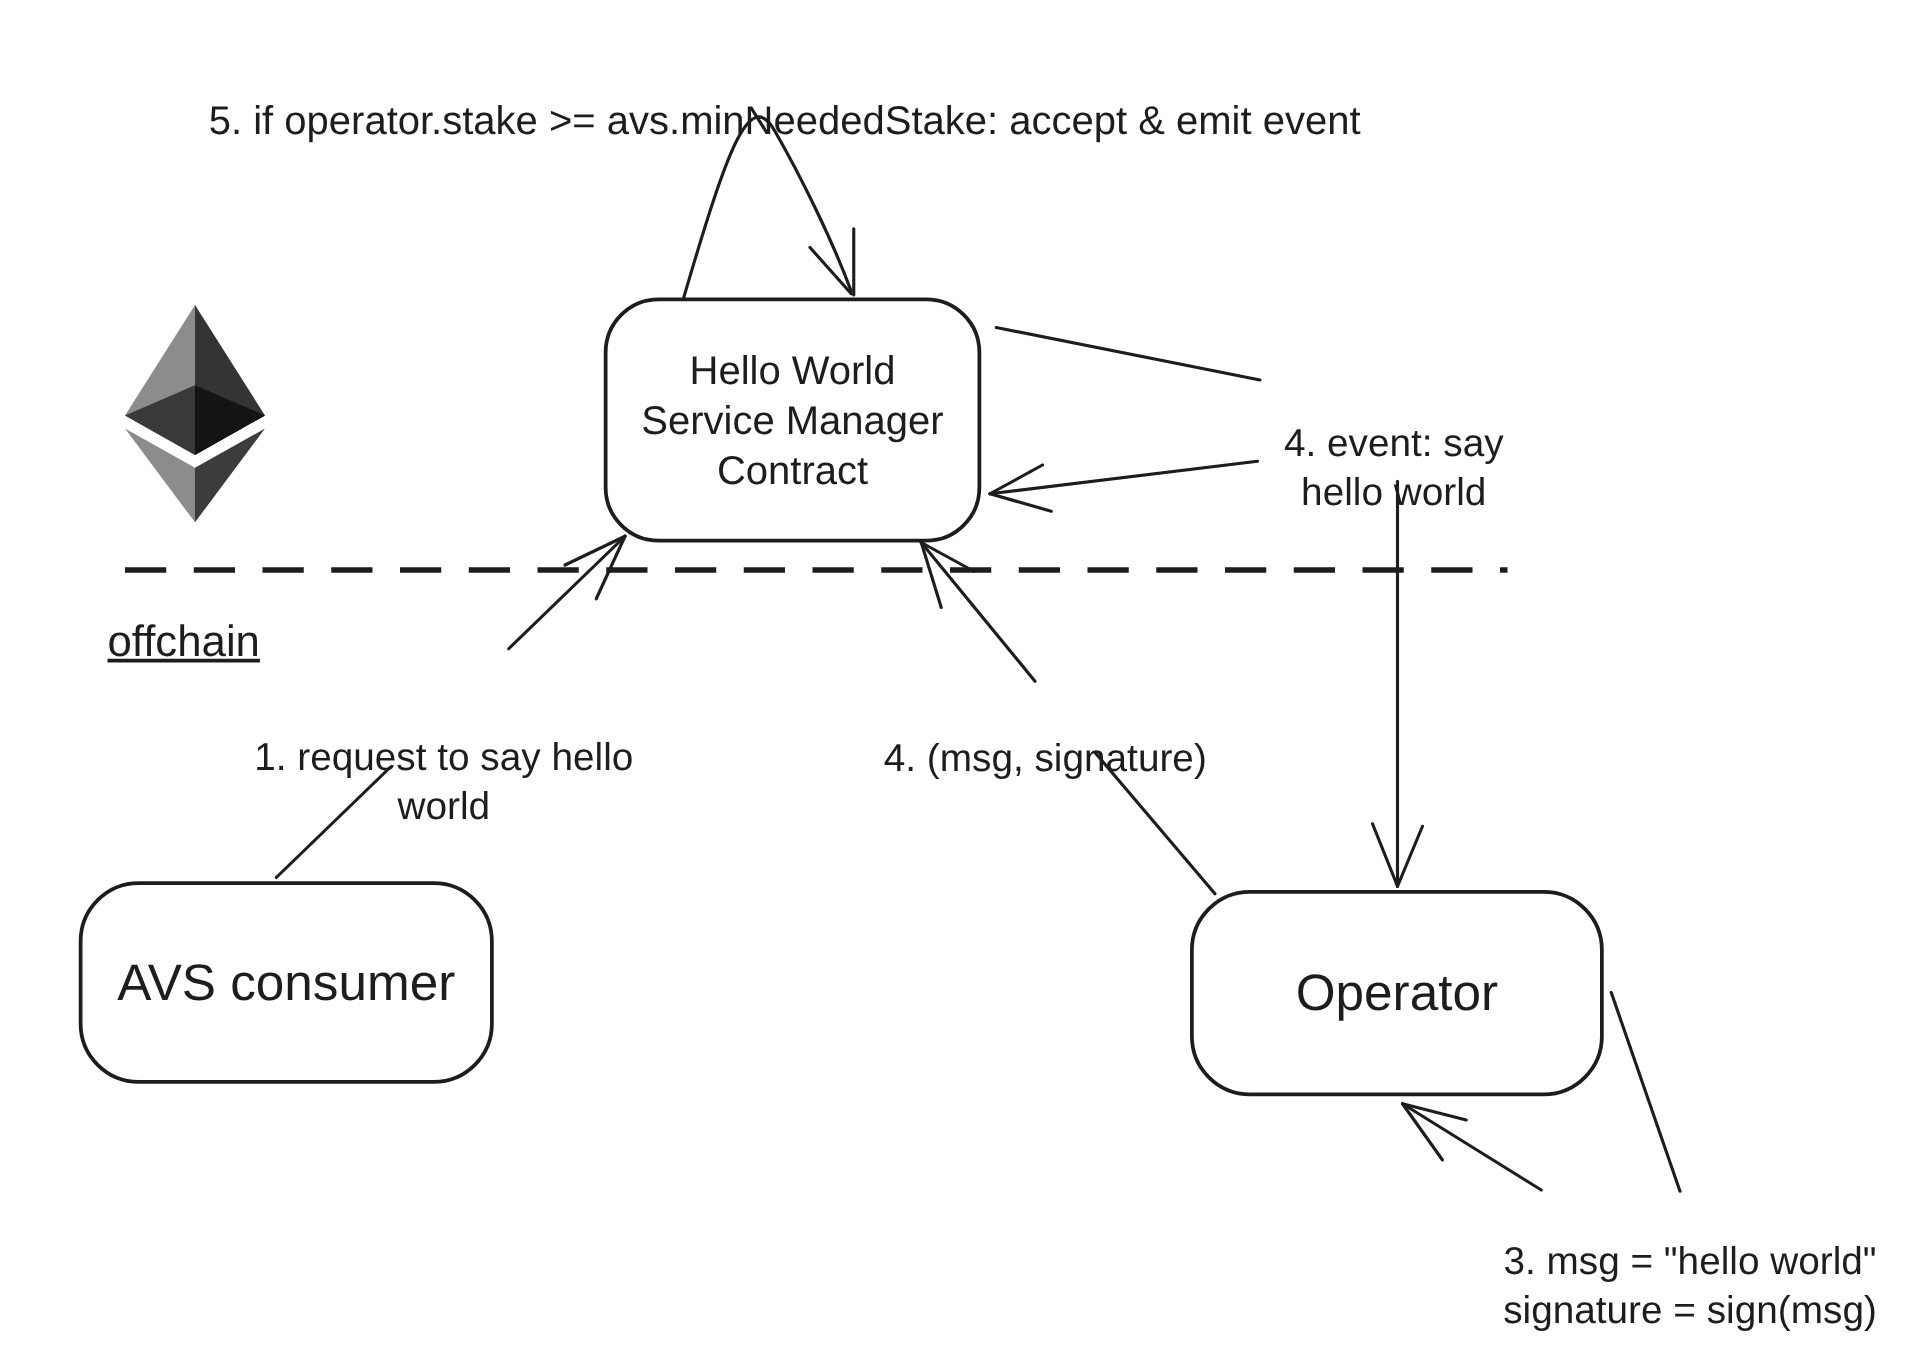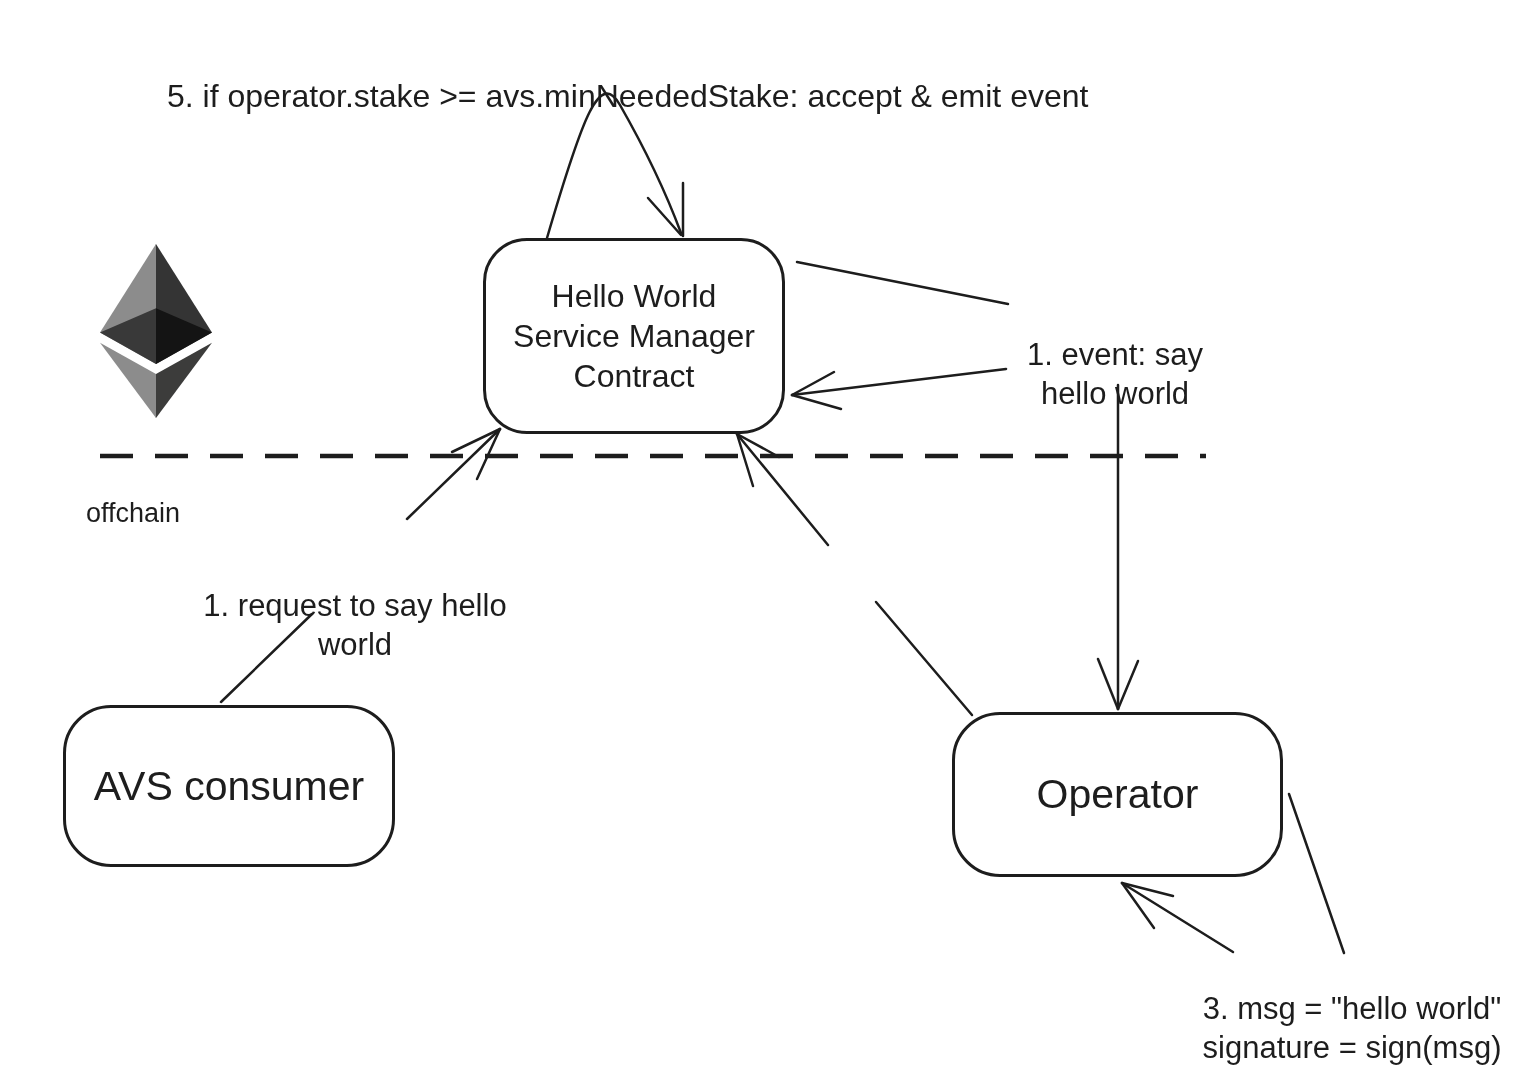--- a/index.html
+++ b/index.html
@@ -39,21 +39,21 @@
   }
 
   .note {
     position: absolute;
     font-size: 31px; line-height: 39px;
     white-space: pre-line;
     margin-top: 28px;
   }
   .center { text-align: center; }
   .lbl-step5  { left: 167px; top: 49px;  font-size: 32px; white-space: nowrap; }
-  .lbl-offchain { left: 86px; top: 466px; font-size: 27px; }
+  .lbl-offchain { left: 86px; top: 466px; font-size: 35px; text-decoration: underline; }
   .lbl-step1  { left: 180px; top: 558px; width: 350px; }
   .lbl-step2  { left: 1010px; top: 307px; width: 210px; }
   .lbl-step4  { left: 707px; top: 559px; width: 320px; }
   .lbl-step3  { left: 1178px; top: 961px; width: 348px; }
 
   svg .stroke-set {
     fill: none;
     stroke-width: 2.5;
     stroke-linecap: round;
   }
@@ -130,20 +130,21 @@
 
   <div class="node node-avs">AVS consumer</div>
 
   <div class="note lbl-step5">5. if operator.stake &gt;= avs.minNeededStake: accept &amp; emit event</div>
 
   <div class="note lbl-offchain">offchain</div>
 
   <div class="note lbl-step1 center">1. request to say hello
 world</div>
 
-  <div class="note lbl-step2 center">1. event: say
+  <div class="note lbl-step2 center">4. event: say
 hello world</div>
 
+  <div class="note lbl-step4">4. (msg, signature)</div>
 
   <div class="note lbl-step3 center">3. msg = "hello world"
 signature = sign(msg)</div>
 
 </div>
 
 </body></html>

